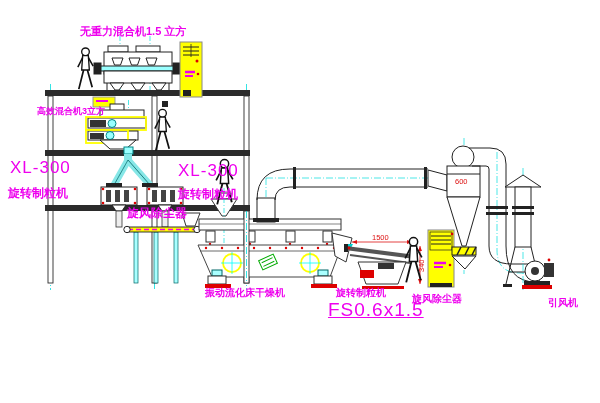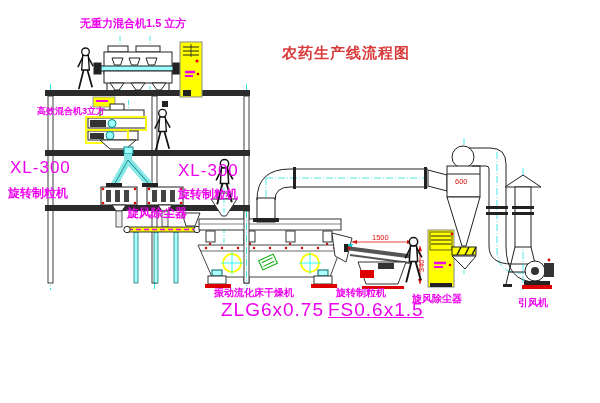--- a/index.html
+++ b/index.html
@@ -289,36 +289,34 @@
     <rect x="522" y="285" width="30" height="4" fill="#d00"></rect>
   </g>
 
   <use href="#person" x="74" y="47" width="23" height="44"></use>
   <use href="#person" x="151" y="108" width="23" height="45"></use>
   <use href="#person" x="212" y="158" width="25" height="49"></use>
   <use href="#person" x="401" y="236" width="25" height="49"></use>
 </svg>
 
 <div id="title">
-  <span class="cn">农药生产线流程图</span>
 </div>
 
-<div class="lbl lbl-small" style="left:80px;top:18px;font-size:11px;">无重力混合机1.5 立方</div>
+<div class="lbl lbl-small" style="left:80px;top:26px;font-size:11px;">无重力混合机1.5 立方</div>
 <div class="lbl lbl-small" style="left:37px;top:107px;font-size:9px;">高效混合机3立方</div>
 
 <div class="lbl lbl-model" style="left:10px;top:159px;">XL-300</div>
 <div class="lbl lbl-small" style="left:8px;top:187px;">旋转制粒机</div>
 
 <div class="lbl lbl-model" style="left:178px;top:162px;">XL-300</div>
 <div class="lbl lbl-small" style="left:178px;top:188px;">旋转制粒机</div>
 
 <div class="lbl lbl-small" style="left:127px;top:207px;">旋风除尘器</div>
 
-<div class="lbl lbl-small" style="left:214px;top:288px;font-size:10px;">振动流化床干燥机</div>
-<div class="lbl lbl-big" style="left:221px;top:300px;">ZLG6x0.75</div>
+<div class="lbl lbl-small" style="left:205px;top:288px;font-size:10px;">振动流化床干燥机</div>
 
 <div class="lbl lbl-small" style="left:336px;top:288px;font-size:10px;">旋转制粒机</div>
 <div class="lbl lbl-big" style="left:328px;top:300px;text-decoration:underline;">FS0.6x1.5</div>
 
 <div class="lbl lbl-small" style="left:412px;top:294px;font-size:10px;">旋风除尘器</div>
-<div class="lbl lbl-small" style="left:518px;top:298px;font-size:10px;">引风机</div>
+<div class="lbl lbl-small" style="left:548px;top:298px;font-size:10px;">引风机</div>
 
 </div>
 
 </body></html>

